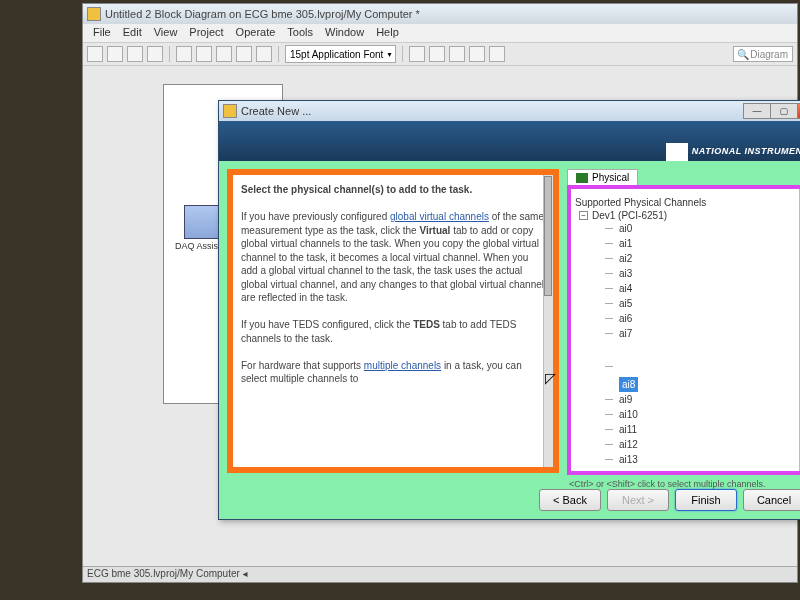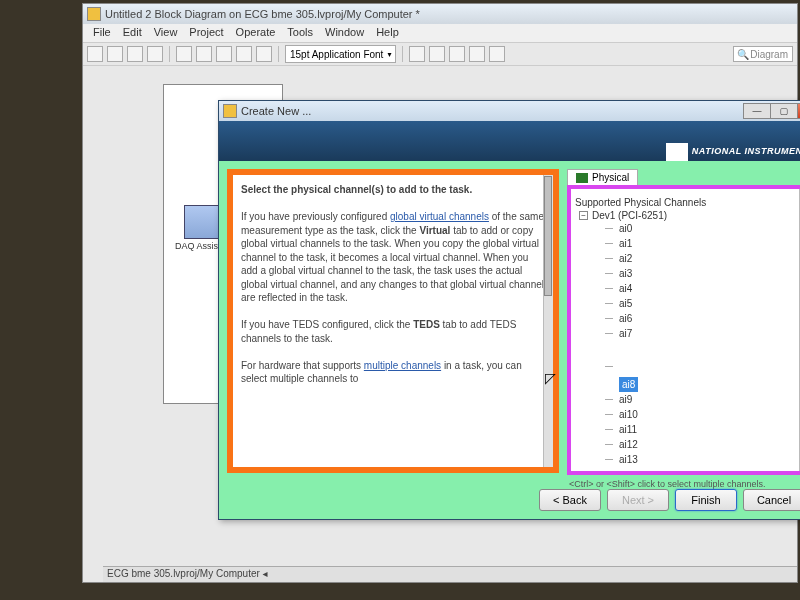--- a/index.html
+++ b/index.html
@@ -13,21 +13,21 @@
 .menu-bar span { padding: 2px 6px; cursor: default; }
 .toolbar { height: 24px; background: #e8e8e8; border-top: 1px solid #ccc; border-bottom: 1px solid #ccc; display: flex; align-items: center; padding: 0 4px; gap: 4px; font-size: 10px; }
 .tb-btn { width: 16px; height: 16px; border: 1px solid #aaa; background: #f4f4f4; }
 .tb-sep { width: 1px; height: 16px; background: #bbb; margin: 0 2px; }
 .font-box { height: 18px; border: 1px solid #aaa; background: #fff; padding: 0 4px; font-size: 10px; display: flex; align-items: center; }
 .font-box::after { content: "▾"; margin-left: 4px; font-size: 8px; }
 .search-box { margin-left: auto; height: 16px; border: 1px solid #aaa; background: #fff; padding: 0 4px; font-size: 10px; color: #888; display: flex; align-items: center; }
 .canvas { position: absolute; left: 80px; top: 80px; width: 120px; height: 320px; background: #fff; border: 1px solid #888; }
 .node { position: absolute; left: 10px; top: 120px; width: 60px; text-align: center; font-size: 9px; color: #333; }
 .node-icon { width: 40px; height: 34px; margin: 0 auto 2px; background: linear-gradient(#b0c8f0,#8aa8d8); border: 1px solid #446; }
-.status-bar { position: absolute; bottom: 0; left: 0; right: 0; height: 16px; background: #e0e0e0; border-top: 1px solid #aaa; font-size: 10px; color: #444; padding: 1px 4px; margin-left: 20px; }
+.status-bar { position: absolute; bottom: 0; left: 0; right: 0; height: 16px; background: #e0e0e0; border-top: 1px solid #aaa; font-size: 10px; color: #444; padding: 1px 4px; }
 
 
 .dialog { position: absolute; left: 218px; top: 100px; width: 608px; height: 420px; background: #86efac; border: 1px solid #2c4a6a; box-shadow: 2px 2px 6px rgba(0,0,0,0.3); }
 .dlg-title { height: 20px; background: linear-gradient(#e0ecf8,#c8d8e8); display: flex; align-items: center; font-size: 11px; color: #333; padding-left: 4px; }
 .dlg-title .title-icon { background: #f0c040; }
 .dlg-ctrls { margin-left: auto; display: flex; }
 .dlg-ctrls div { width: 28px; height: 16px; border: 1px solid #888; background: #e0e0e0; margin-left: -1px; font-size: 9px; text-align: center; line-height: 14px; }
 .dlg-ctrls .close { background: linear-gradient(#f08060,#d04020); color: #fff; border-radius: 0 2px 2px 0; }
 .banner { height: 40px; background: linear-gradient(#2a5a8a,#1a3a5a); display: flex; align-items: flex-end; justify-content: flex-end; padding-right: 10px; }
 .ni-logo { color: #fff; font-size: 9px; font-style: italic; font-weight: bold; letter-spacing: 0.5px; text-align: left; line-height: 1.1; display: flex; align-items: center; gap: 4px; }

